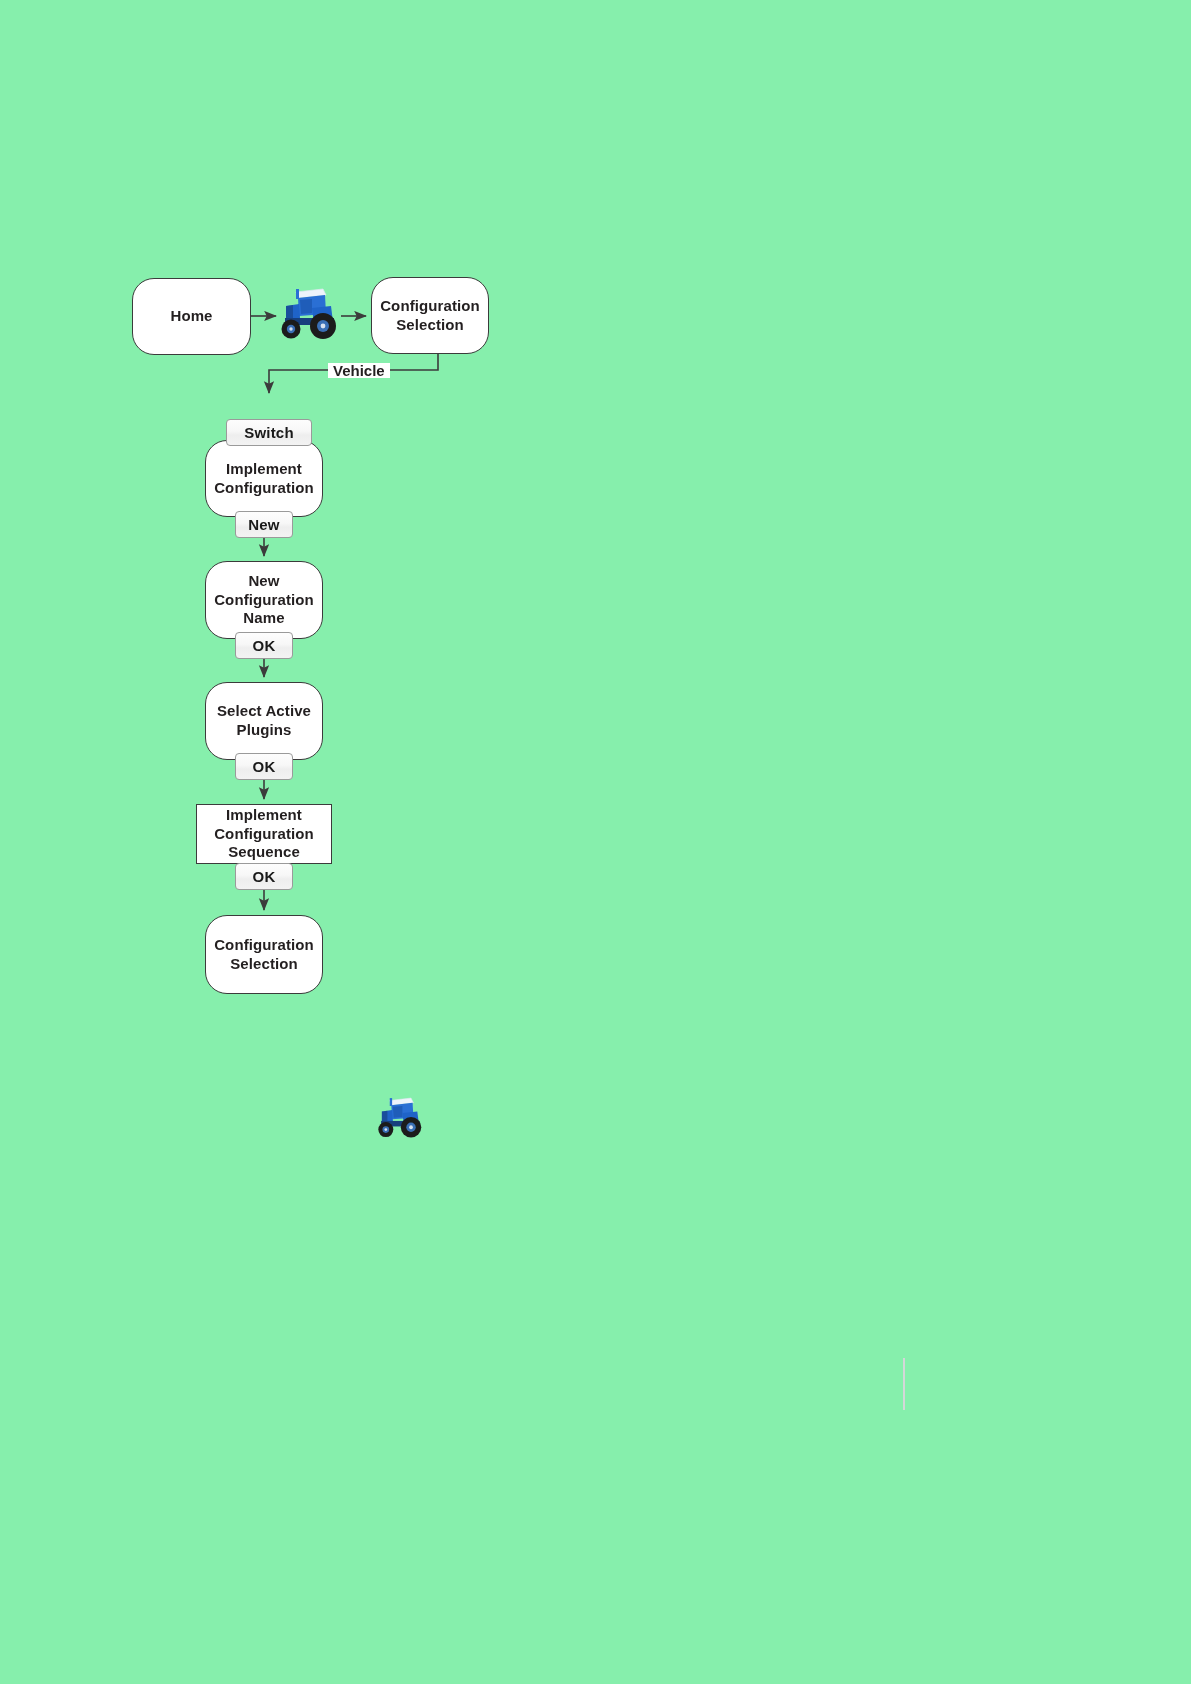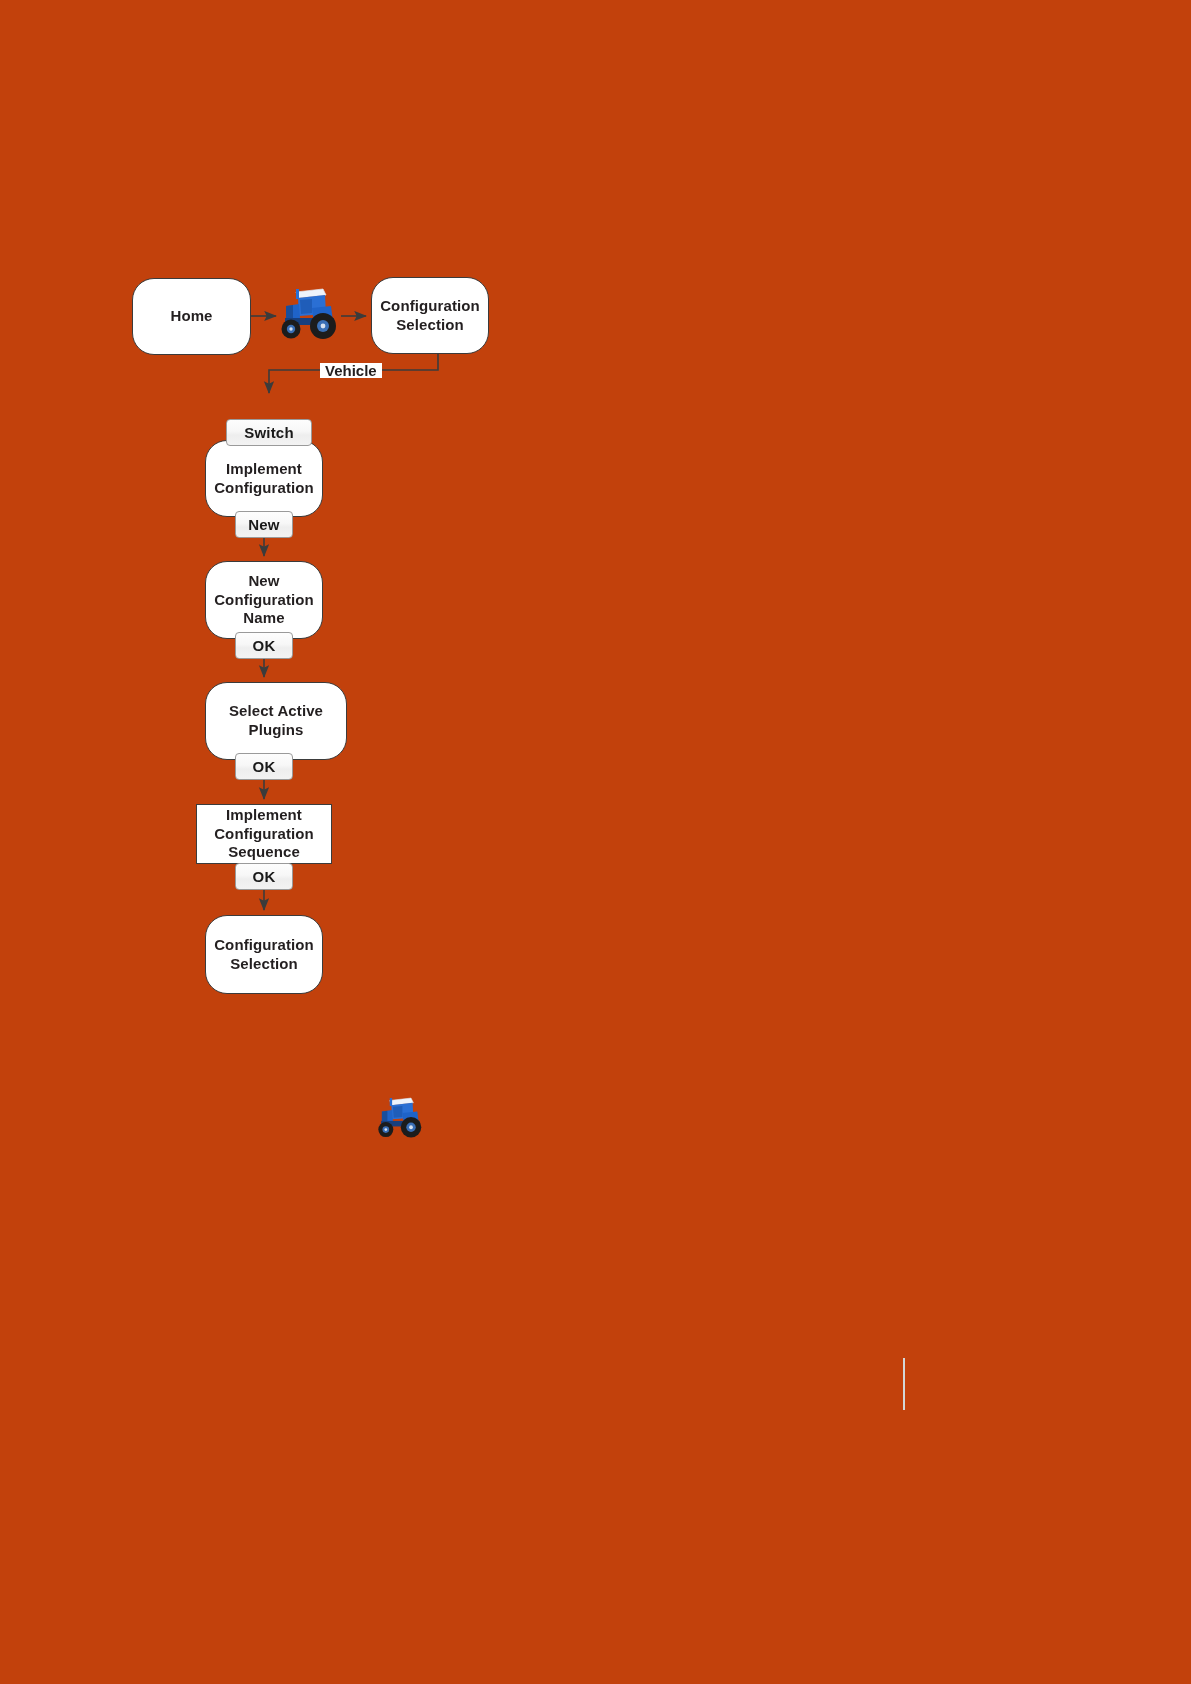--- a/index.html
+++ b/index.html
@@ -10,21 +10,21 @@
   body {
     width: 1191px;
     height: 1684px;
     position: relative;
     font-family: "Liberation Sans", sans-serif;
     overflow: hidden;
   }
   #page {
     position: absolute;
     inset: 0;
-    background: #c2410c;
+    background: #86efac;
   }
   
   #diagram {
     position: absolute;
     left: 0;
     top: 0;
     width: 1191px;
     height: 1684px;
   }
   svg.edges {
@@ -150,21 +150,21 @@
       <span class="label">Implement
 Configuration</span>
     </div>
 
     <div class="node" style="left:205px; top:561px; width:118px; height:78px;">
       <span class="label">New
 Configuration
 Name</span>
     </div>
 
-    <div class="node" style="left:205px; top:682px; width:142px; height:78px;">
+    <div class="node" style="left:205px; top:682px; width:118px; height:78px;">
       <span class="label">Select Active
 Plugins</span>
     </div>
 
     <div class="node rect" style="left:196px; top:804px; width:136px; height:60px;">
       <span class="label">Implement
 Configuration
 Sequence</span>
     </div>
 
@@ -186,21 +186,21 @@
     </div>
 
     <div class="btn" style="left:235px; top:753px; width:58px; height:27px;">
       <span>OK</span>
     </div>
 
     <div class="btn" style="left:235px; top:863px; width:58px; height:27px;">
       <span>OK</span>
     </div>
 
-    <div class="edge-label" style="left:320px; top:363px;">Vehicle</div>
+    <div class="edge-label" style="left:328px; top:363px;">Vehicle</div>
 
     <div class="tractor" style="left:276px; top:282px; width:66px; height:62px;">
       <svg viewBox="0 0 66 62" width="66" height="62" xmlns="http://www.w3.org/2000/svg">
 
         <path d="M20,10 L47,7 L50,13 L22,16 Z" fill="#eef3fb" stroke="#dfe7f2" stroke-width="0.7"></path>
 
         <path d="M22,16 L49,13 L50,32 L23,34 Z" fill="#2a6fd4"></path>
         <path d="M24,18 L36,17 L36,31 L25,32 Z" fill="#1d5ab4" opacity="0.85"></path>
 
         <path d="M10,24 L23,22 L24,36 L10,37 Z" fill="#1f63c8"></path>

